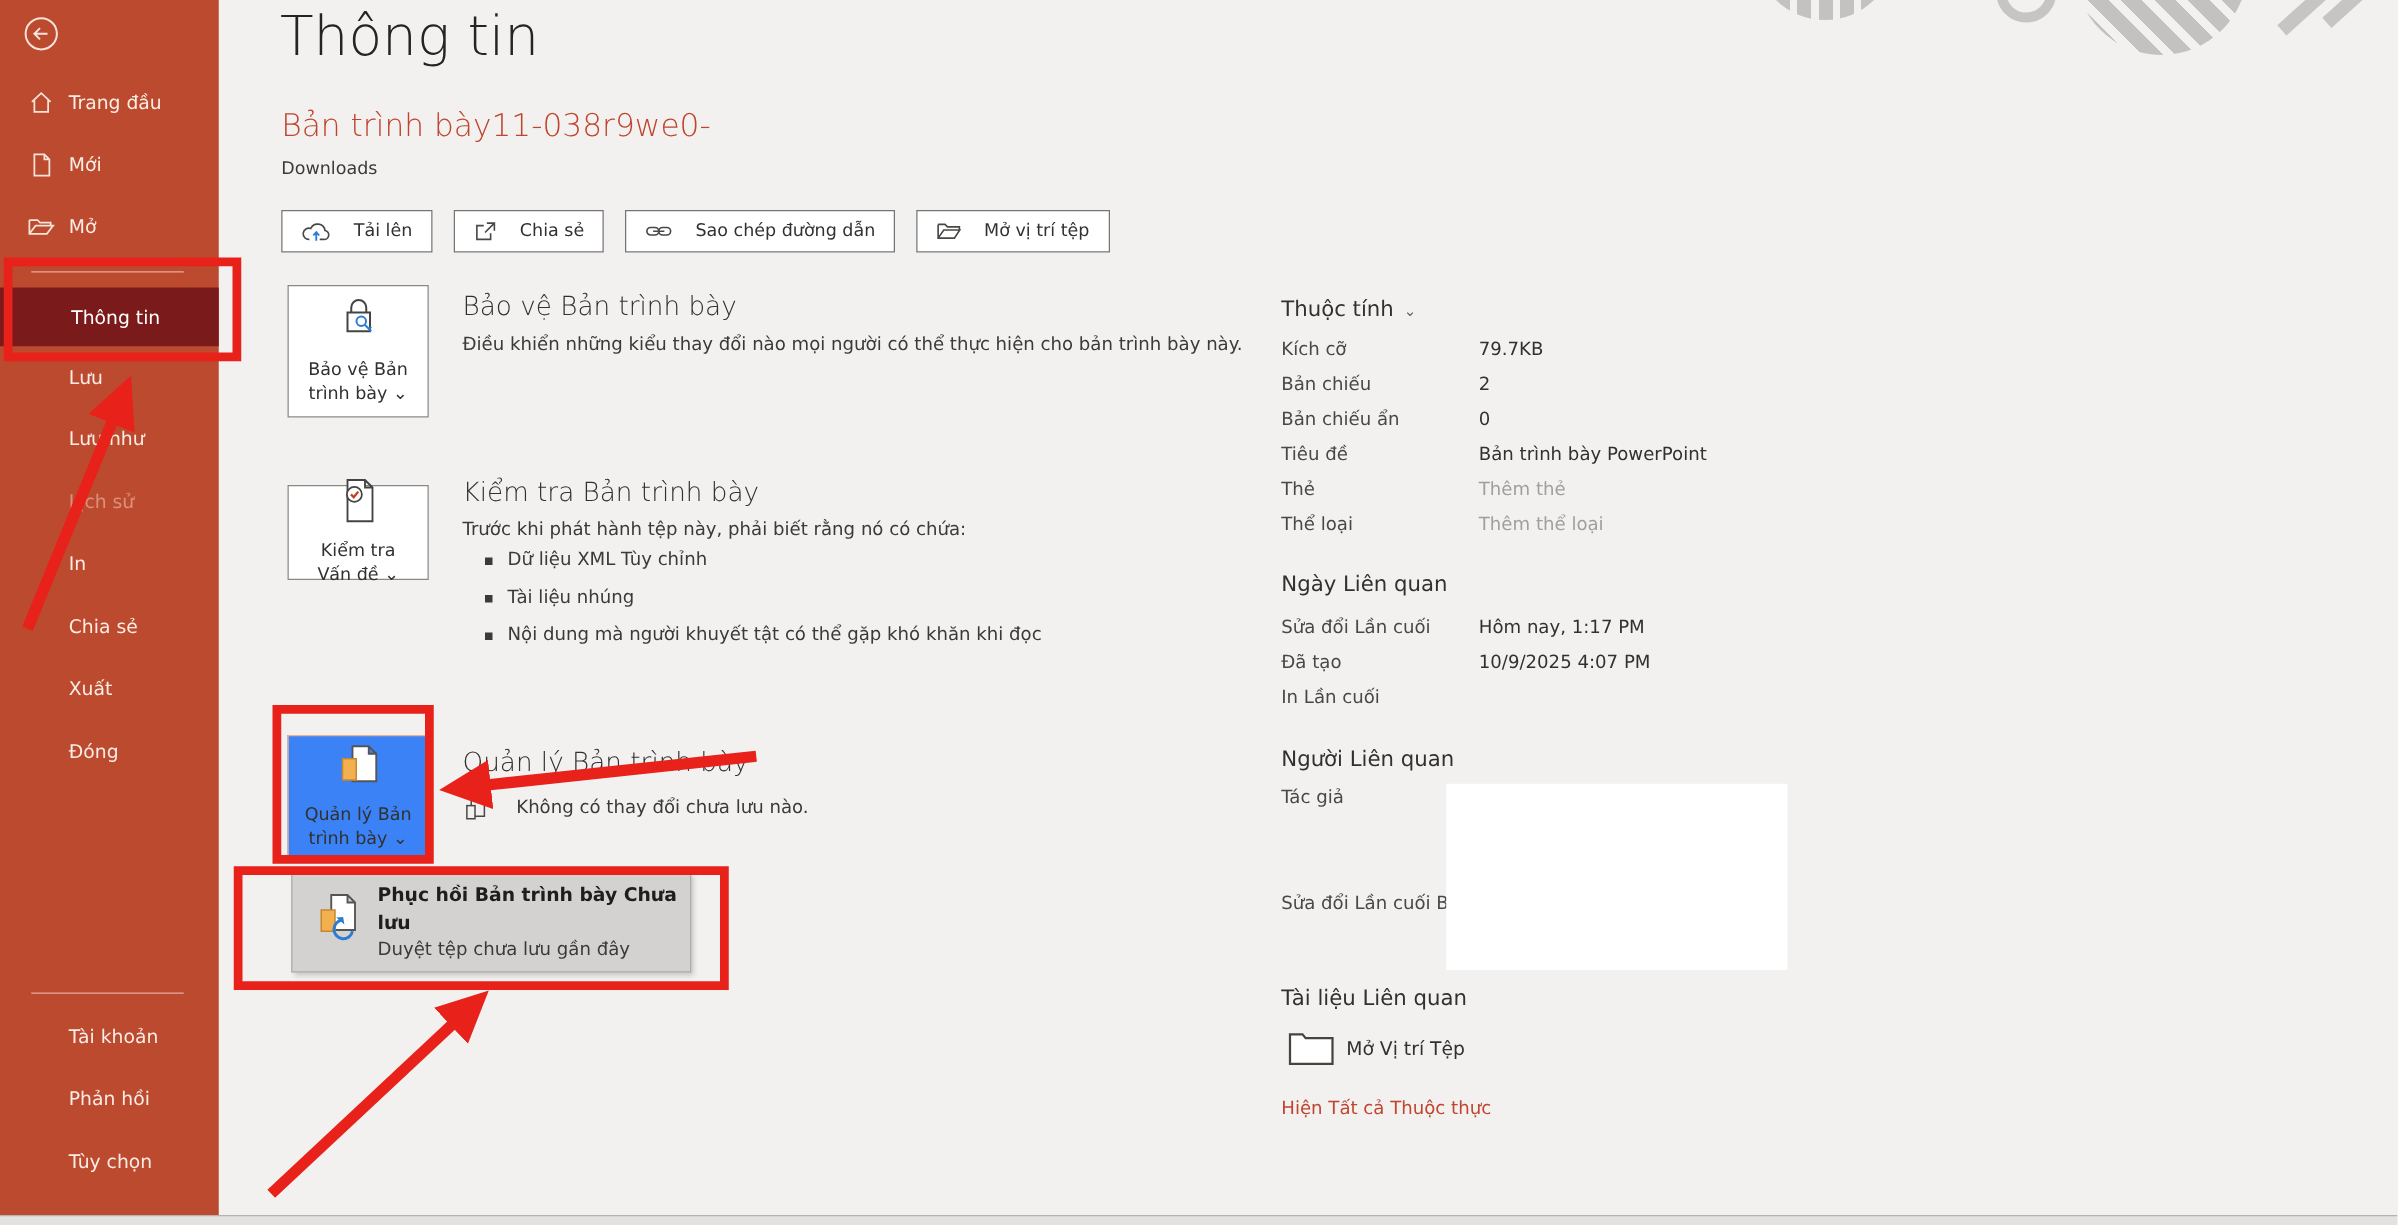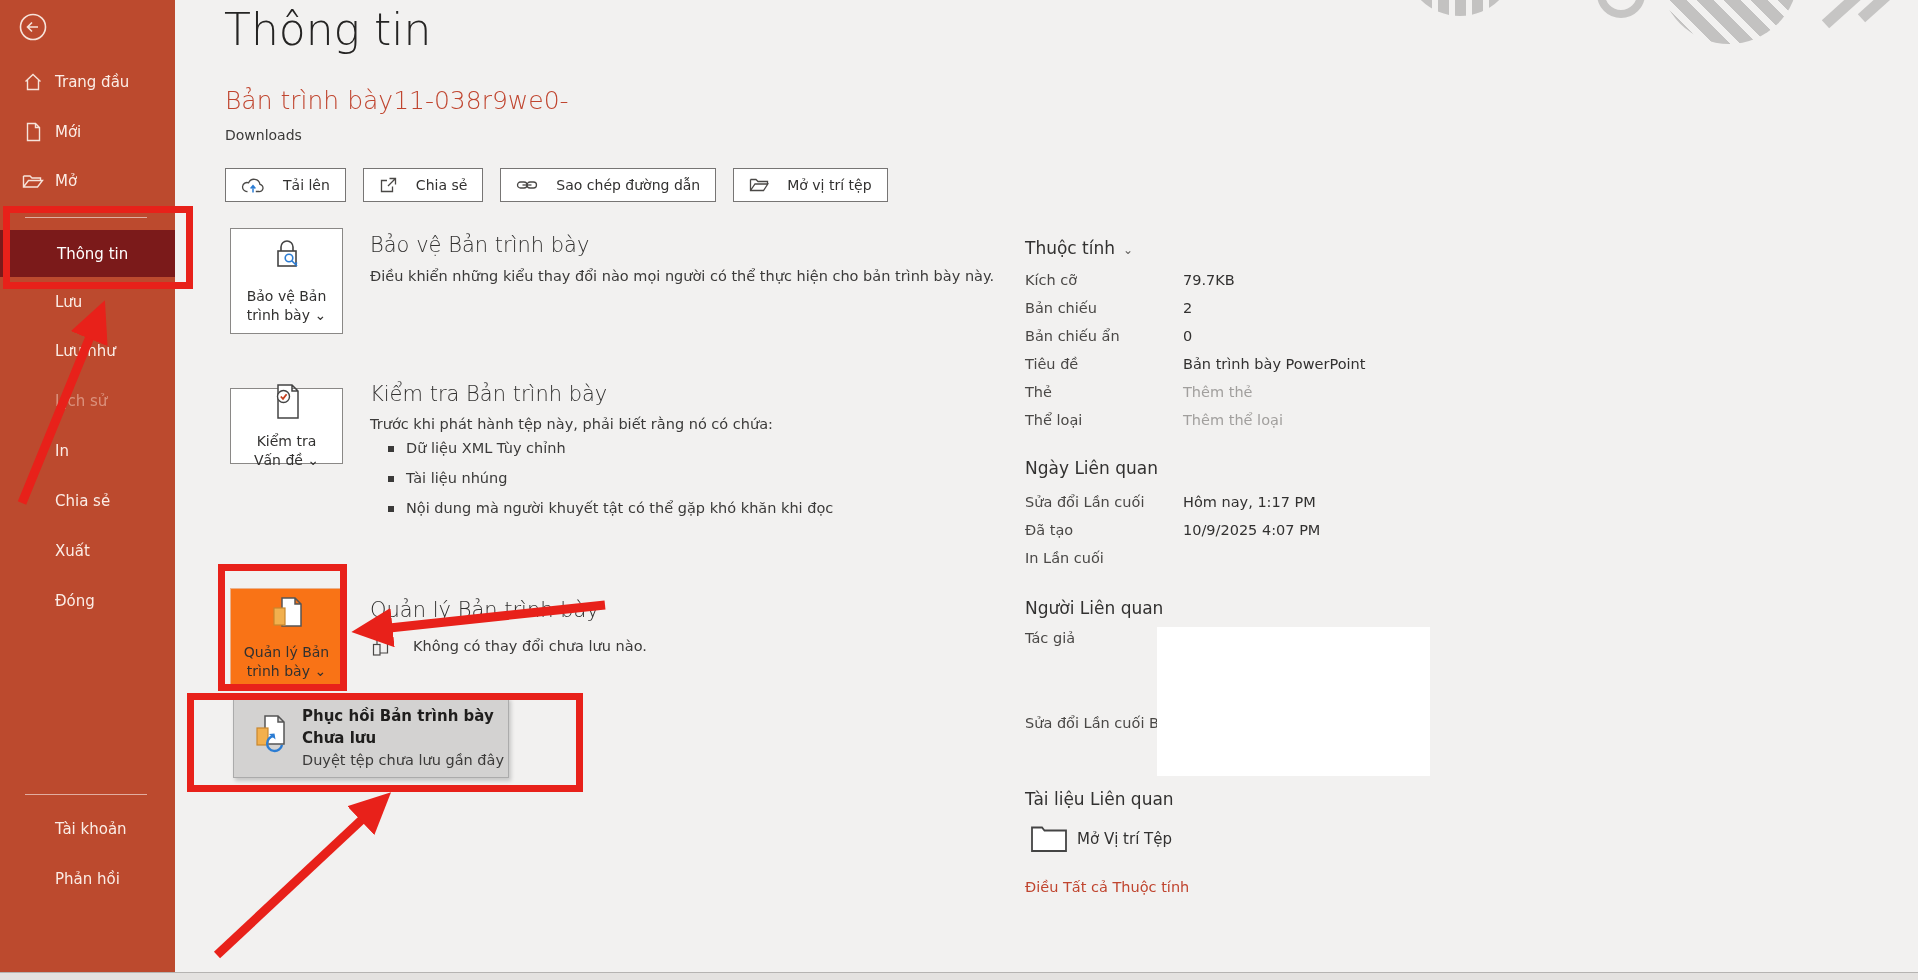--- a/index.html
+++ b/index.html
@@ -28,32 +28,32 @@
   
   .toolbar{position:absolute;left:225px;top:168px;display:flex;gap:17px;}
   .tb-btn{display:flex;align-items:center;gap:18px;height:32px;padding:0 15px;background:#fff;
           border:1px solid #777574;font-size:14px;color:#323130;cursor:pointer;white-space:nowrap;}
 
   
   .big-btn{position:absolute;left:230px;width:113px;background:#fff;border:1px solid #8A8886;
            display:flex;flex-direction:column;align-items:center;justify-content:center;
            font-size:14px;color:#323130;text-align:center;line-height:19px;cursor:pointer;box-sizing:border-box;}
   .big-btn .bicon{margin-bottom:6px;}
-  .big-btn.peach{background:#f97316;border:1px solid #EBB18B;}
+  .big-btn.peach{background:#3b82f6;border:1px solid #EBB18B;}
 
   .sec-h{position:absolute;left:370px;font-size:21px;font-weight:300;color:#323130;}
   .sec-p{position:absolute;left:370px;font-size:14.5px;color:#3B3A39;}
   .blist{position:absolute;left:388px;width:500px;font-size:14.5px;color:#3B3A39;}
   .blist .bi{display:flex;margin-bottom:9px;line-height:21px;}
   .blist .sq{width:6px;height:6px;background:#3B3A39;margin:8px 12px 0 0;flex:none;}
   .status-row{position:absolute;left:372px;top:638px;display:flex;align-items:flex-start;gap:24px;
               font-size:14.5px;color:#3B3A39;}
 
   
-  .drop-item{position:absolute;left:233px;top:697px;width:276px;height:81px;background:#D3D2D1;
+  .drop-item{position:absolute;left:233px;top:697px;width:320px;height:81px;background:#D3D2D1;
              border:1px solid #ABABAB;box-shadow:2px 3px 4px rgba(0,0,0,0.18);cursor:pointer;
              display:flex;align-items:center;box-sizing:border-box;}
   .drop-item .dicon{margin:0 12px 0 18px;}
   .drop-t{font-size:15px;font-weight:bold;color:#1F1E1d;line-height:22px;}
   .drop-s{font-size:14.5px;color:#3B3A39;line-height:22px;}
 
   
   .rp-h{position:absolute;left:1025px;font-size:17px;color:#323130;}
   .rp-h .chev{font-size:12px;color:#605E5C;margin-left:8px;}
   .rp-rows{position:absolute;left:1025px;width:420px;}
@@ -153,20 +153,23 @@
       <span>Đóng</span>
     </div>
 
     <div class="sb-div" style="top:794px"></div>
 
     <div class="sb-item noicon" style="top:809px">
       <span>Tài khoản</span>
     </div>
     <div class="sb-item noicon" style="top:859px">
       <span>Phản hồi</span>
+    </div>
+    <div class="sb-item noicon" style="top:909px">
+      <span>Tùy chọn</span>
     </div>
   </div>
 
   <div class="page-title">Thông tin</div>
   <div class="doc-title">Bản trình bày11-038r9we0-</div>
   <div class="doc-loc">Downloads</div>
 
   <div class="toolbar">
     <div class="tb-btn">
       <svg width="24" height="18" viewBox="0 0 24 18">
@@ -326,21 +329,21 @@
   <div class="abs" style="left:1025px;top:715px;font-size:14.5px;color:#4A4846">Sửa đổi Lần cuối Bởi</div>
   <div class="redact"></div>
 
   <div class="rp-h" style="top:789px">Tài liệu Liên quan</div>
   <div class="open-loc">
     <svg width="38" height="29" viewBox="0 0 38 29">
       <path d="M2 27 V3.5 H12 L14.5 6.5 H36 V27 Z" fill="#fff" stroke="#444" stroke-width="1.8"></path>
     </svg>
     <span>Mở Vị trí Tệp</span>
   </div>
-  <div class="show-all">Điều Tất cả Thuộc tính</div>
+  <div class="show-all">Hiện Tất cả Thuộc thực</div>
 
   <div class="ann-box" style="left:3px;top:206px;width:190px;height:83px"></div>
   <div class="ann-box" style="left:218px;top:564px;width:129px;height:127px"></div>
   <div class="ann-box" style="left:187px;top:693px;width:396px;height:99px"></div>
 
   <svg class="ann-svg">
     <defs>
       <marker id="ah" markerWidth="4.6" markerHeight="4.4" refX="1.4" refY="2.2" orient="auto">
         <path d="M0,0 L4.6,2.2 L0,4.4 Z" fill="#E8211A"></path>
       </marker>

